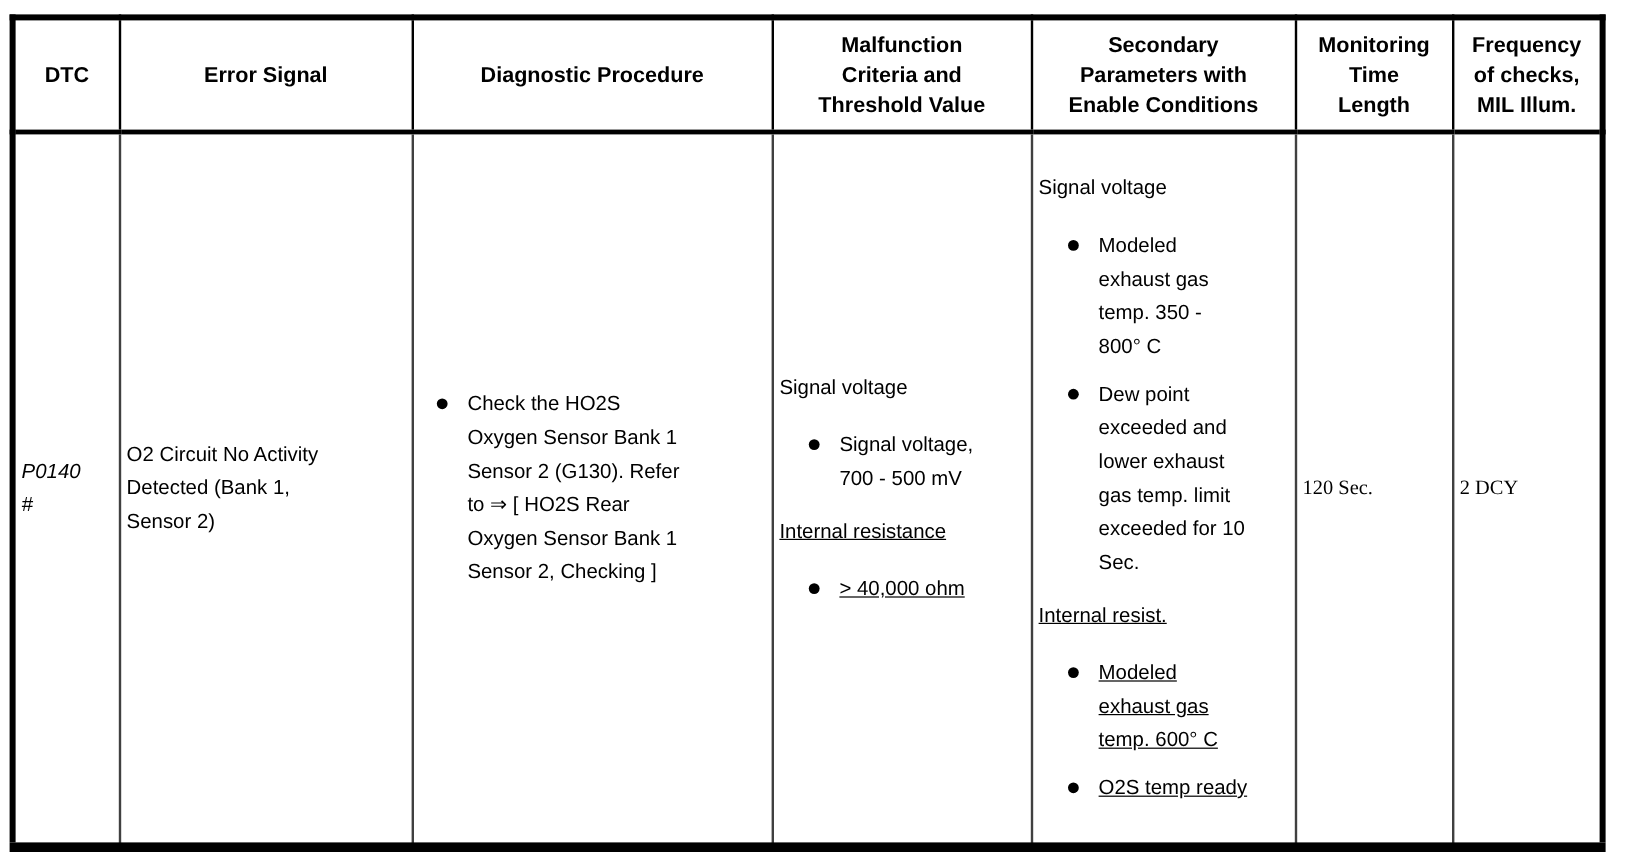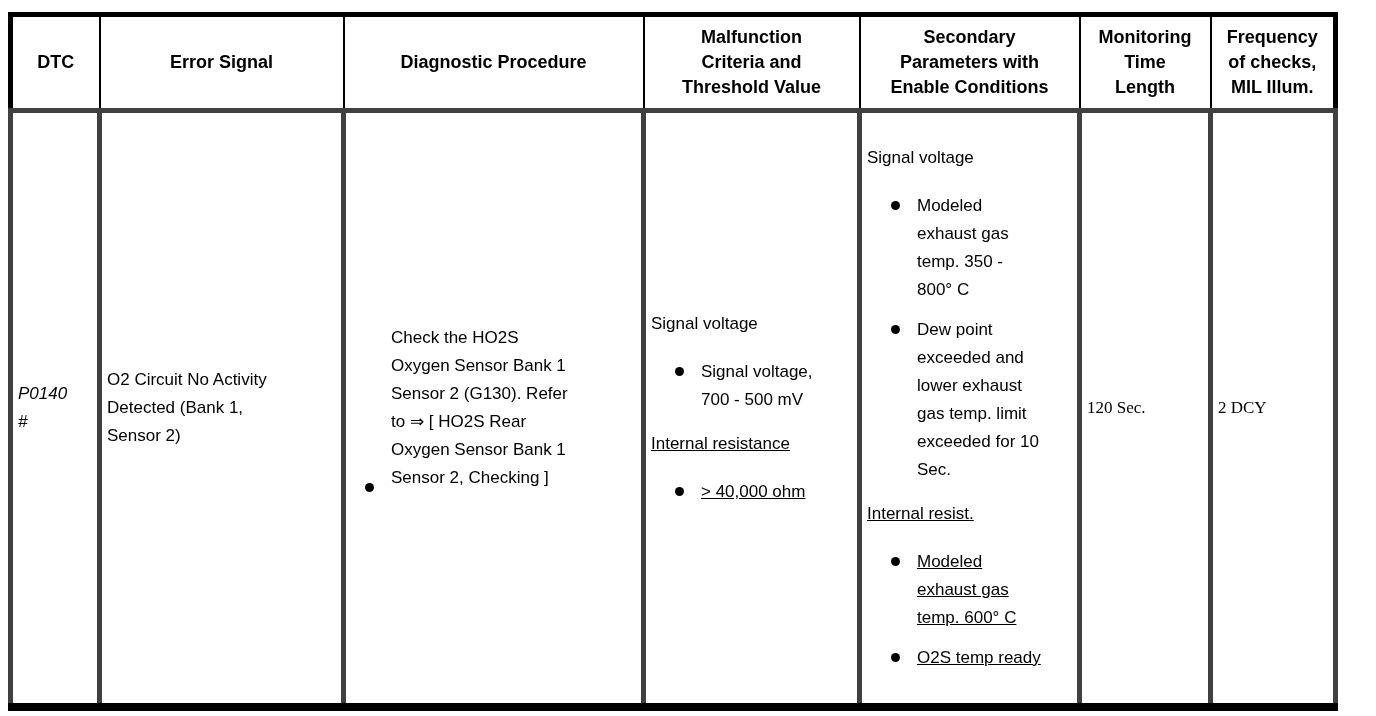--- a/index.html
+++ b/index.html
@@ -33,41 +33,41 @@
     border-bottom: 4px solid #000;
     font-size: 18px;
     font-weight: bold;
     line-height: 25px;
     text-align: center;
     vertical-align: middle;
     padding: 4px 2px;
     height: 83px;
   }
   .dtc-table td {
-    border: 5px solid #404040;
+    border: 2px solid #404040;
     font-size: 17px;
     line-height: 28px;
     vertical-align: middle;
     padding: 4px 5px;
     height: 582px;
   }
   .lines { white-space: pre-line; }
   .cell-dtc { text-align: left; font-style: italic; }
   .cell-secondary {
     vertical-align: top;
     padding-top: 6px;
   }
   .cell-diag, .cell-malf { padding-bottom: 48px; }
   .section-heading { margin: 0; }
   .bullet {
     display: flex;
     margin-left: 24px;
     margin-top: 20px;
   }
-  .cell-diag .bullet { margin-left: 14px; margin-top: 0; align-items: flex-end; }
+  .cell-diag .bullet { margin-left: 14px; margin-top: 0; }
   .bullet + .bullet { margin-top: 12px; }
   .section + .section { margin-top: 16px; text-decoration: underline; }
   .bullet-glyph {
     flex: 0 0 auto;
     width: 9px;
     height: 9px;
     margin-top: 9px;
     margin-right: 17px;
     border-radius: 50%;
     background: #000000;

